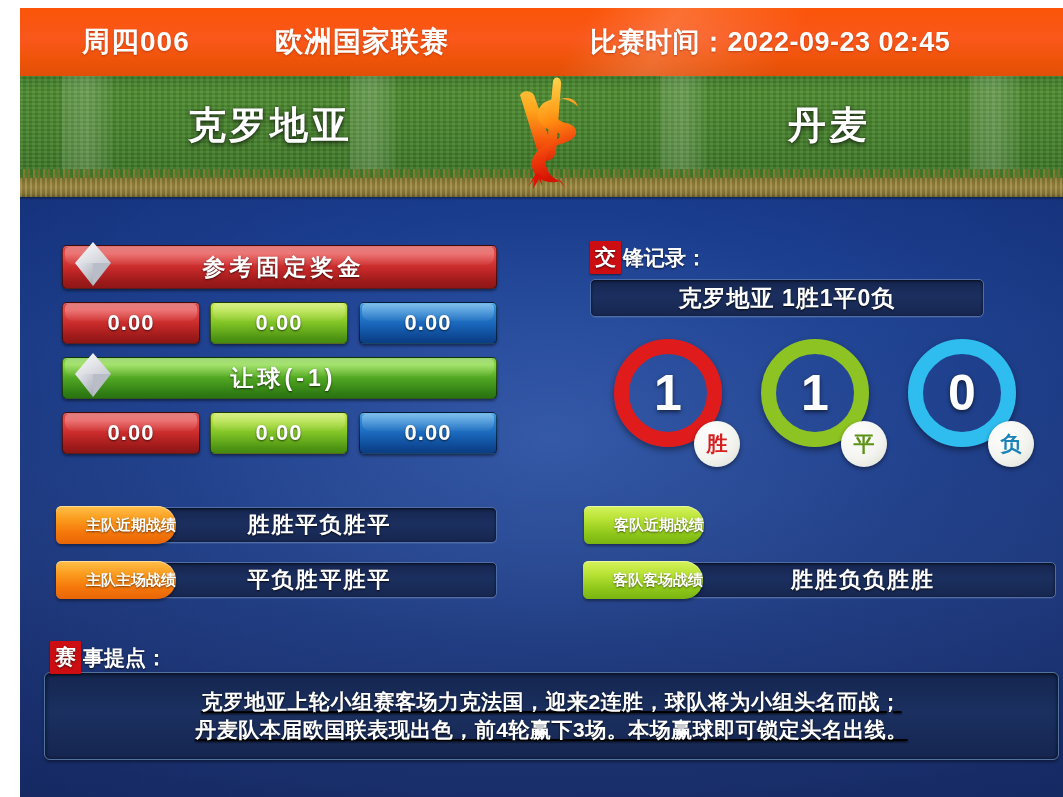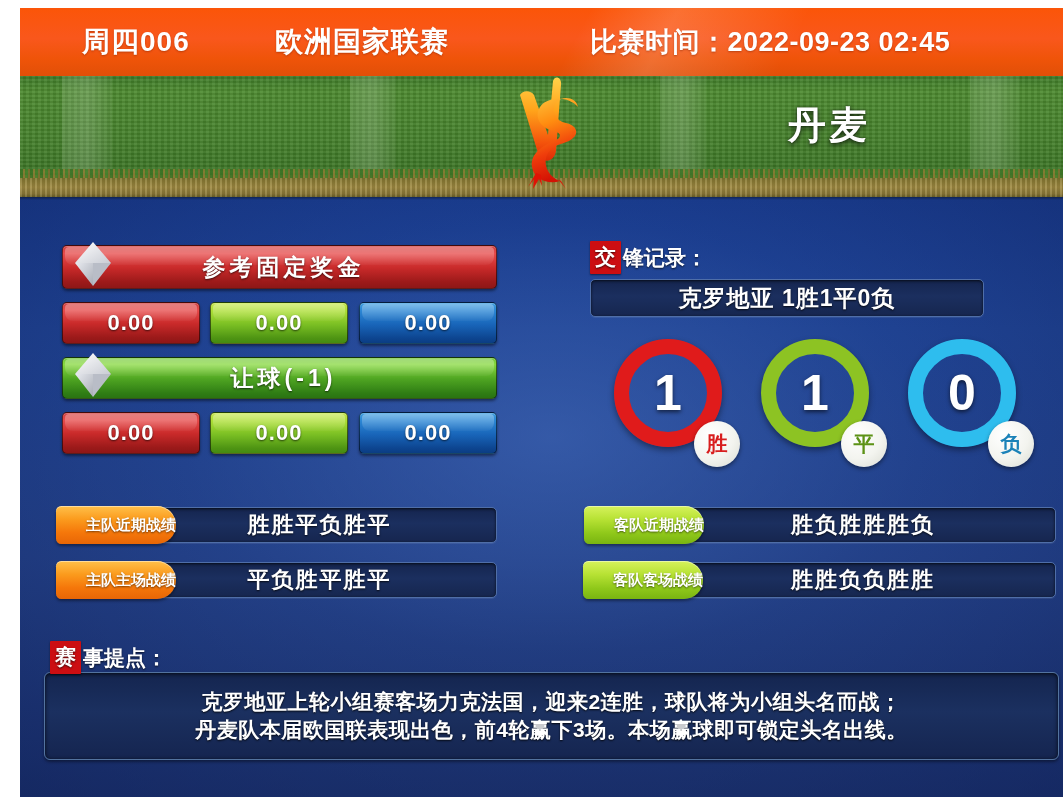--- a/index.html
+++ b/index.html
@@ -257,20 +257,21 @@
   .tips-box{
     position:absolute;
     left:24px; top:672px; width:1015px; height:88px;
     border-radius:6px;
     background:linear-gradient(180deg,#14254f 0%,#1b3060 45%,#152550 100%);
     border:1px solid #53739f;
     box-shadow:inset 0 1px 4px rgba(0,0,0,.8), 0 2px 3px rgba(0,0,0,.4);
     display:flex; flex-direction:column;
     align-items:center; justify-content:center;
     padding:4px 10px;
+    text-decoration:underline;
   }
   .tips-line{
     color:#ffffff; font-size:21px; font-weight:bold; line-height:1.32;
     letter-spacing:.5px;
     text-shadow:0 1px 2px rgba(0,0,0,.85);
     white-space:nowrap;
   }
 </style>
 </head>
 <body>
@@ -284,20 +285,21 @@
       <div class="hdr-time">比赛时间：2022-09-23 02:45</div>
     </div>
   </div>
 
   <div class="pitch">
     <div class="stripe" style="left:42px;  width:50px;"></div>
     <div class="stripe" style="left:330px; width:46px;"></div>
     <div class="stripe" style="left:640px; width:46px;"></div>
     <div class="stripe" style="left:950px; width:50px;"></div>
 
+    <div class="team-home">克罗地亚</div>
     <div class="team-away">丹麦</div>
 
     <svg class="vs-badge" viewBox="0 0 92 118">
       <defs>
         <linearGradient id="gV" x1="0" y1="0" x2="0" y2="1">
           <stop offset="0%" stop-color="#ffd24a"></stop>
           <stop offset="40%" stop-color="#ffa31a"></stop>
           <stop offset="78%" stop-color="#f4540c"></stop>
           <stop offset="100%" stop-color="#e02a06"></stop>
         </linearGradient>
@@ -407,23 +409,20 @@
       <span>主队近期战绩</span>
     </div>
 
     <div class="inset" style="left:42px; top:365px; width:435px; height:36px; font-size:22px; letter-spacing:2px;">
       <span style="padding-left:80px;">平负胜平胜平</span>
     </div>
     <div class="tag tag-orange" style="left:36px; top:364px;">
       <span>主队主场战绩</span>
     </div>
 
-    <div class="inset" style="left:570px; top:310px; width:466px; height:36px; font-size:22px; letter-spacing:2px;">
-      <span style="padding-left:80px;">胜负胜胜胜负</span>
-    </div>
     <div class="tag tag-lime" style="left:564px; top:309px;">
       <span>客队近期战绩</span>
     </div>
 
     <div class="inset" style="left:570px; top:365px; width:466px; height:36px; font-size:22px; letter-spacing:2px;">
       <span style="padding-left:80px;">胜胜负负胜胜</span>
     </div>
     <div class="tag tag-lime" style="left:563px; top:364px;">
       <span>客队客场战绩</span>
     </div>

